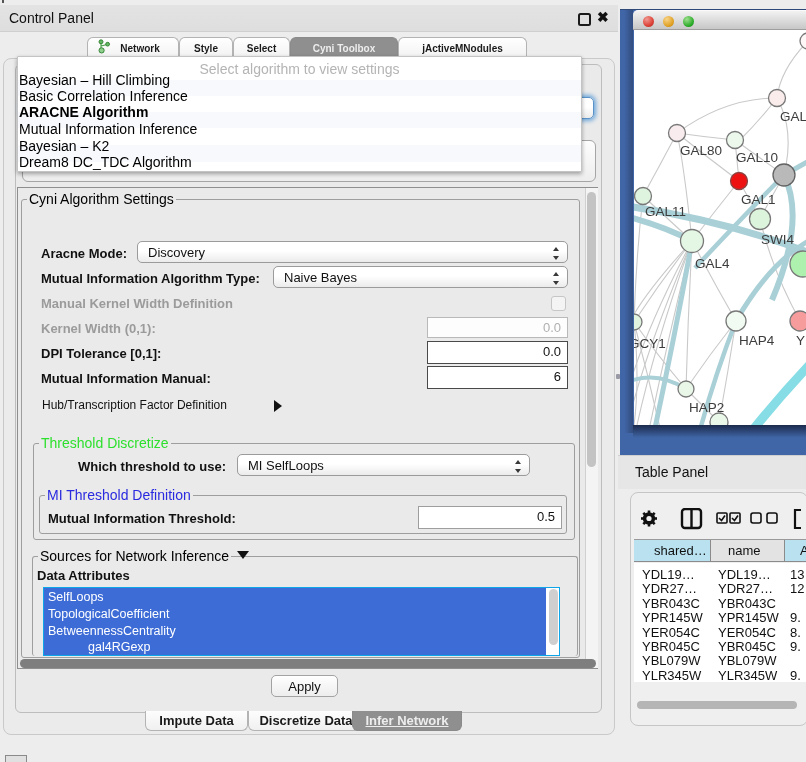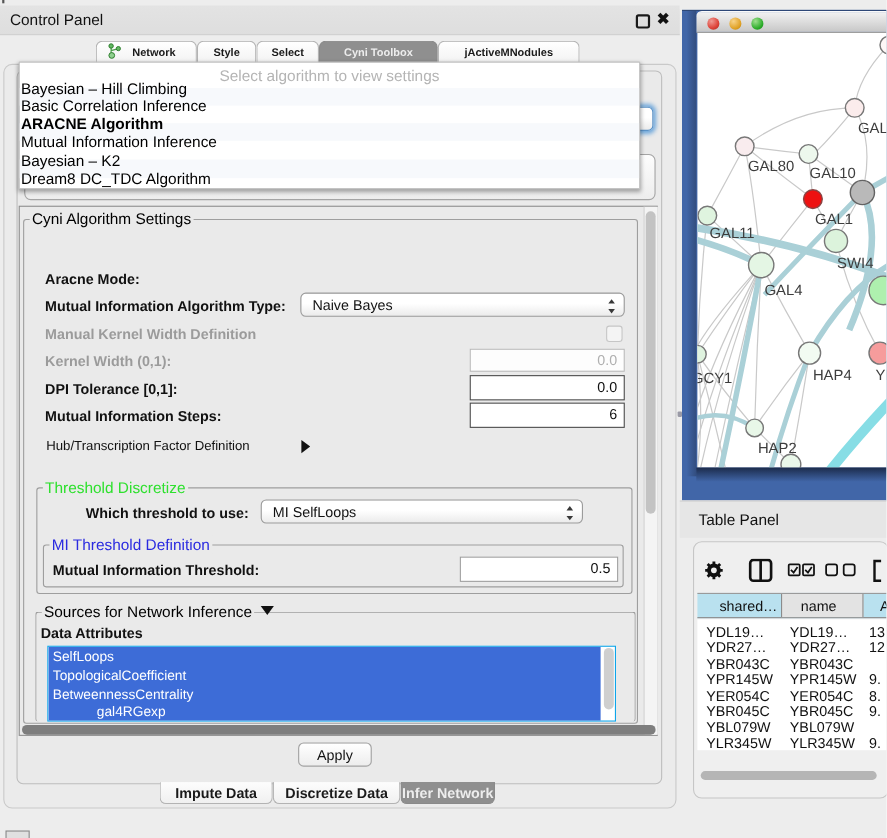--- a/index.html
+++ b/index.html
@@ -110,32 +110,36 @@
 
   <div id="scrollpane" class="abs"></div>
   <div id="vsb-track" class="abs"></div>
   <div id="vsb-thumb" class="abs"></div>
 
   <div class="grp abs" style="left:21px;top:199px;width:559px;height:459px;">
     <span class="gt">Cyni Algorithm Settings</span>
   </div>
 
   <div class="lbl" style="left:41px;top:246px;">Aracne Mode:</div>
+  <div class="combo abs" style="left:137px;top:241px;width:431px;">
+      <span class="cv">Discovery</span>
+      <span class="stp"></span>
+    </div>
   <div class="lbl" style="left:41px;top:271px;">Mutual Information Algorithm Type:</div>
   <div class="combo abs" style="left:273px;top:266px;width:295px;">
       <span class="cv">Naive Bayes</span>
       <span class="stp"></span>
     </div>
   <div class="lbl dis" style="left:41px;top:296px;">Manual Kernel Width Definition</div>
   <div class="abs" style="left:551px;top:296px;width:13px;height:13px;border:1px solid #c6c6c6;border-radius:3px;background:#f4f4f4;"></div>
   <div class="lbl dis" style="left:41px;top:321px;">Kernel Width (0,1):</div>
   <div class="inp dis abs" style="left:427px;top:317px;width:141px;height:21px;">0.0</div>
   <div class="lbl" style="left:41px;top:346px;">DPI Tolerance [0,1]:</div>
   <div class="inp abs" style="left:427px;top:341px;width:141px;height:23px;">0.0</div>
-  <div class="lbl" style="left:41px;top:371px;">Mutual Information Steps:</div>
+  <div class="lbl" style="left:41px;top:371px;">Mutual Information Manual:</div>
   <div class="inp abs" style="left:427px;top:366px;width:141px;height:23px;">6</div>
 
   <div class="abs" style="left:42px;top:398px;font-size:12px;color:#111;">Hub/Transcription Factor Definition</div>
   <svg class="abs" style="left:272px;top:399px;" width="12" height="14">
       <path d="M2 1 L10 7 L2 13 Z" fill="#111"></path>
     </svg>
 
   <div class="grp abs" style="left:33px;top:443px;width:542px;height:97px;">
     <span class="gt green">Threshold Discretize</span>
   </div>
@@ -165,21 +169,21 @@
     <div class="li" style="top:36px;">BetweennessCentrality</div>
     <div class="li" style="top:52px;margin-left:40px;">gal4RGexp</div>
     <div class="lsb"></div>
   </div>
   <div id="hsb-thumb" class="abs"></div>
 
   <div id="applybtn" class="abs">Apply</div>
 
   <div class="btab" style="left:145px;width:103px;">Impute Data</div>
   <div class="btab" style="left:248px;width:116px;">Discretize Data</div>
-  <div class="btab sel" style="left:364px;width:86px;">Infer Network</div>
+  <div class="btab sel" style="left:352px;width:110px;text-decoration:underline;">Infer Network</div>
 
   <div id="popup" class="abs">
     <div style="position:absolute;left:0;top:23px;width:100%;height:16px;background:#f7f9fc;"></div>
     <div style="position:absolute;left:0;top:55px;width:100%;height:16px;background:#f7f9fc;"></div>
     <div style="position:absolute;left:0;top:88px;width:100%;height:17px;background:#f7f9fc;"></div>
     <div class="ph">Select algorithm to view settings</div>
     <div class="it" style="top:15px;">Bayesian – Hill Climbing</div>
     <div class="it" style="top:31px;">Basic Correlation Inference</div>
     <div class="it" style="top:47px;font-weight:bold;">ARACNE Algorithm</div>
     <div class="it" style="top:64px;">Mutual Information Inference</div>

